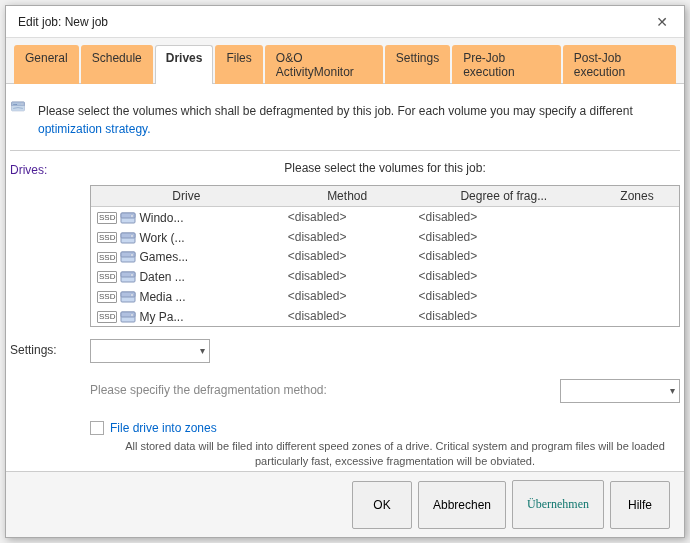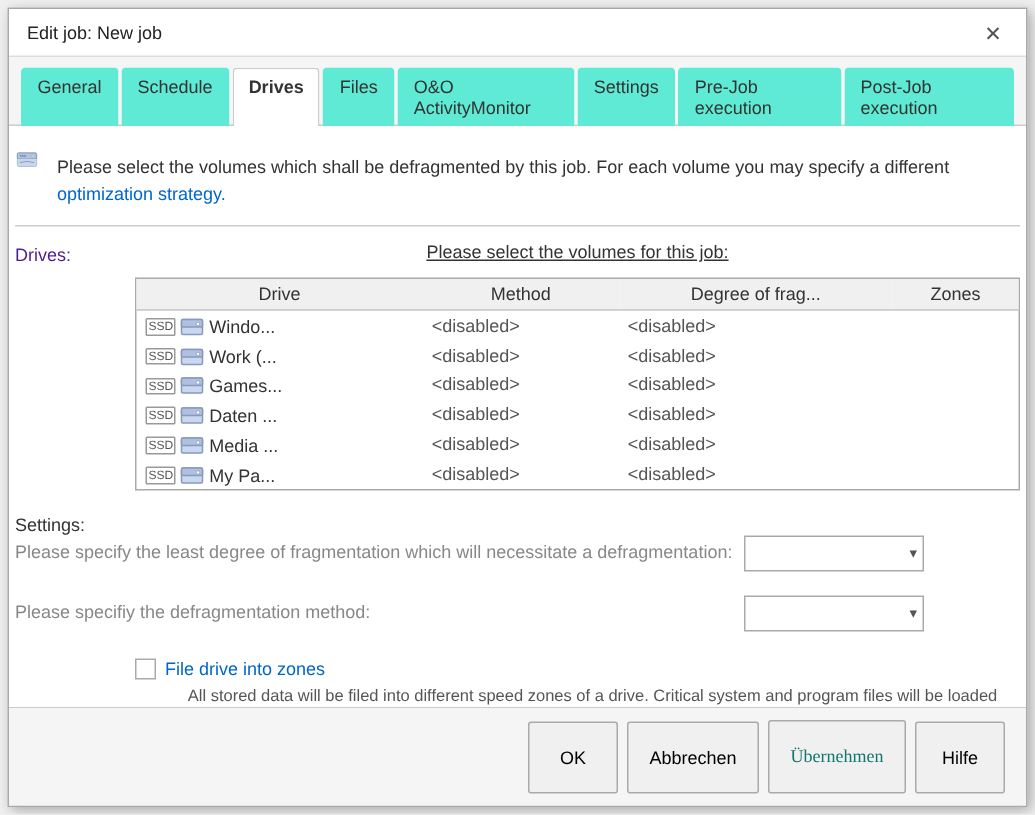--- a/index.html
+++ b/index.html
@@ -57,21 +57,21 @@
       padding-top: 6px;
     }
     .tab {
       padding: 5px 10px;
       cursor: pointer;
       font-size: 12px;
       color: #333;
       border: 1px solid transparent;
       border-bottom: none;
       border-radius: 3px 3px 0 0;
-      background: #5eead4;
+      background: #fdba74;
       position: relative;
       top: 1px;
     }
     .tab.active {
       background: #fff;
       border-color: #ccc;
       border-bottom-color: #fff;
       font-weight: bold;
       z-index: 1;
     }
@@ -105,21 +105,20 @@
     hr.divider {
       border: none;
       border-top: 1px solid #ccc;
       margin: 0 0 10px 0;
     }
     .section-label {
       font-size: 12px;
       color: #333;
       margin-bottom: 6px;
       text-align: center;
-      text-decoration: underline;
     }
     .form-row {
       display: flex;
       align-items: flex-start;
       margin-bottom: 10px;
     }
     .form-label {
       width: 80px;
       font-size: 12px;
       color: #4c1d95;
@@ -428,25 +427,24 @@
                 <td><span class="disabled-text">&lt;disabled&gt;</span></td>
                 <td><span class="disabled-text">&lt;disabled&gt;</span></td>
                 <td></td>
               </tr>
             </tbody>
           </table>
         </div>
       </div>
     </div>
 
-    <div class="settings-section" style="margin-top: 12px; flex-direction: column;">
+    <div class="settings-section" style="margin-top: 12px;">
       <div class="settings-label">Settings:</div>
       <div class="settings-content">
         <div class="settings-row">
-          <div class="settings-row-text">Please specify the least degree of fragmentation which will necessitate a defragmentation:</div>
           <div class="dropdown">
             <span></span>
             <span class="dropdown-arrow">▾</span>
           </div>
         </div>
         <div class="settings-row">
           <div class="settings-row-text">Please specifiy the defragmentation method:</div>
           <div class="dropdown">
             <span></span>
             <span class="dropdown-arrow">▾</span>

